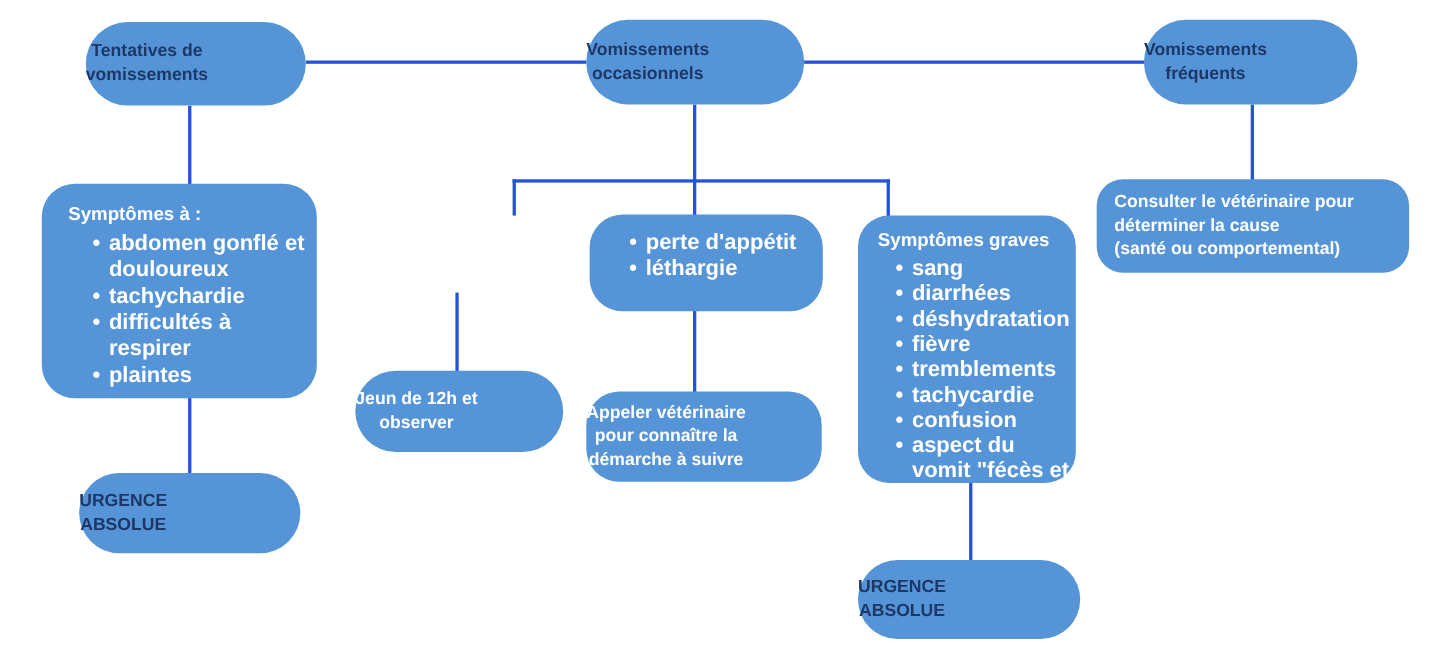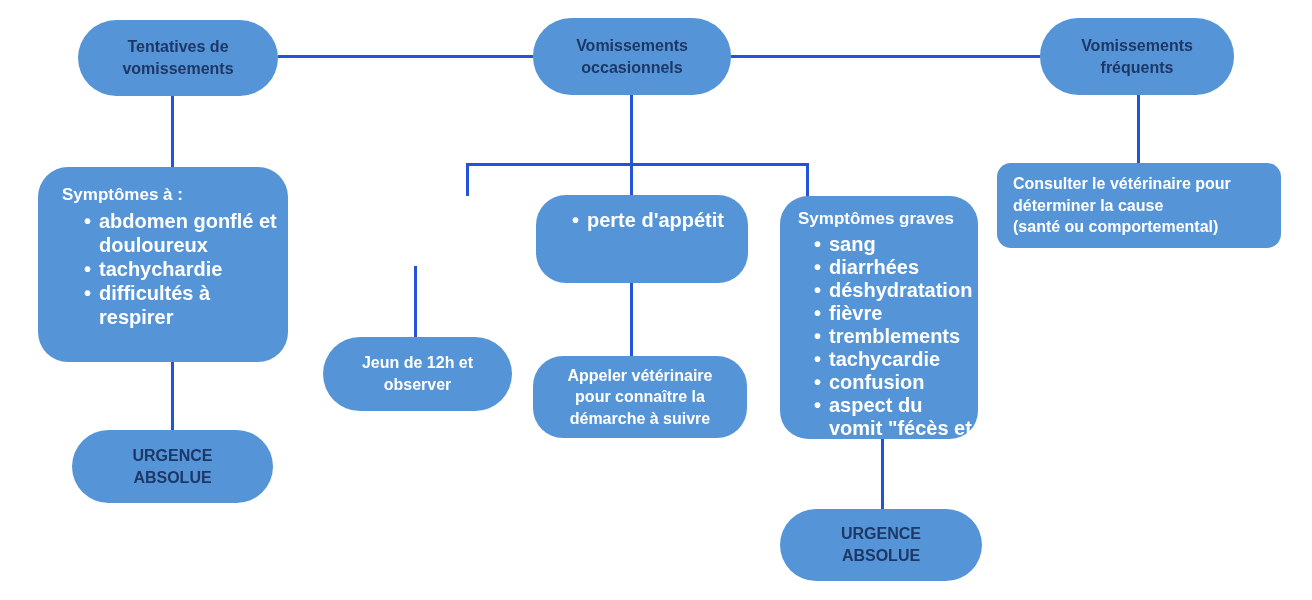--- a/index.html
+++ b/index.html
@@ -12,21 +12,21 @@
     overflow: hidden;
   }
   .node {
     position: absolute;
     background: #5595d7;
     box-sizing: border-box;
   }
   .pill {
     display: flex;
     align-items: center;
-    justify-content: center;
+    justify-content: flex-start;
     text-align: center;
   }
   .label {
     font-weight: bold;
     font-size: 16px;
     line-height: 1.35;
     white-space: pre-line;
   }
   .navy { color: #1d3766; }
   .white { color: #ffffff; }
@@ -69,21 +69,21 @@
   .n-leger   { left: 315px; top: 195px; width: 197px; height: 72px;  border-radius: 36px; }
   .n-jeun    { left: 323px; top: 337px; width: 189px; height: 74px;  border-radius: 37px; }
   .n-moderes { left: 536px; top: 195px; width: 212px; height: 88px;  border-radius: 30px; padding: 13px 6px 0 14px; }
   .n-appeler { left: 533px; top: 356px; width: 214px; height: 82px;  border-radius: 30px; }
   .n-graves  { left: 780px; top: 196px; width: 198px; height: 243px; border-radius: 28px; padding: 13px 4px 16px 18px; }
   .n-graves ul.bullets { padding-left: 16px; }
   .n-graves ul.bullets li { line-height: 23px; }
   .n-urgence-right { left: 780px; top: 509px; width: 202px; height: 72px; border-radius: 36px; }
 
   
-  .n-consulter { left: 997px; top: 163px; width: 284px; height: 85px; border-radius: 14px;
+  .n-consulter { left: 997px; top: 163px; width: 284px; height: 85px; border-radius: 24px;
                  display: flex; align-items: center; padding: 0 8px 0 16px; }
   .n-consulter .label { text-align: left; }
 
   
   .c1  { left: 278px;  top: 55px;  width: 255px; height: 3px; }
   .c2  { left: 731px;  top: 55px;  width: 309px; height: 3px; }
   .c3  { left: 171px;  top: 96px;  width: 3px; height: 72px; }
   .c4  { left: 171px;  top: 361px; width: 3px; height: 70px; }
   .c5  { left: 630px;  top: 95px;  width: 3px; height: 70px; }
   .c6  { left: 466px;  top: 163px; width: 343px; height: 3px; }
@@ -126,34 +126,36 @@
     <span class="label navy">Vomissements
 fréquents</span>
   </div>
 
   <div class="node n-associees">
     <div class="box-heading">Symptômes à :</div>
     <ul class="bullets">
         <li>abdomen gonflé et douloureux</li>
         <li>tachychardie</li>
         <li>difficultés à respirer</li>
+        <li>plaintes</li>
       </ul>
   </div>
   <div class="node pill n-urgence-left">
     <span class="label navy">URGENCE
 ABSOLUE</span>
   </div>
 
   <div class="node pill n-jeun">
     <span class="label white">Jeun de 12h et
 observer</span>
   </div>
   <div class="node n-moderes">
     <ul class="bullets">
         <li>perte d'appétit</li>
+        <li>léthargie</li>
       </ul>
   </div>
   <div class="node pill n-appeler">
     <span class="label white">Appeler vétérinaire
 pour connaître la
 démarche à suivre</span>
   </div>
   <div class="node n-graves">
     <div class="box-heading">Symptômes graves</div>
     <ul class="bullets">

